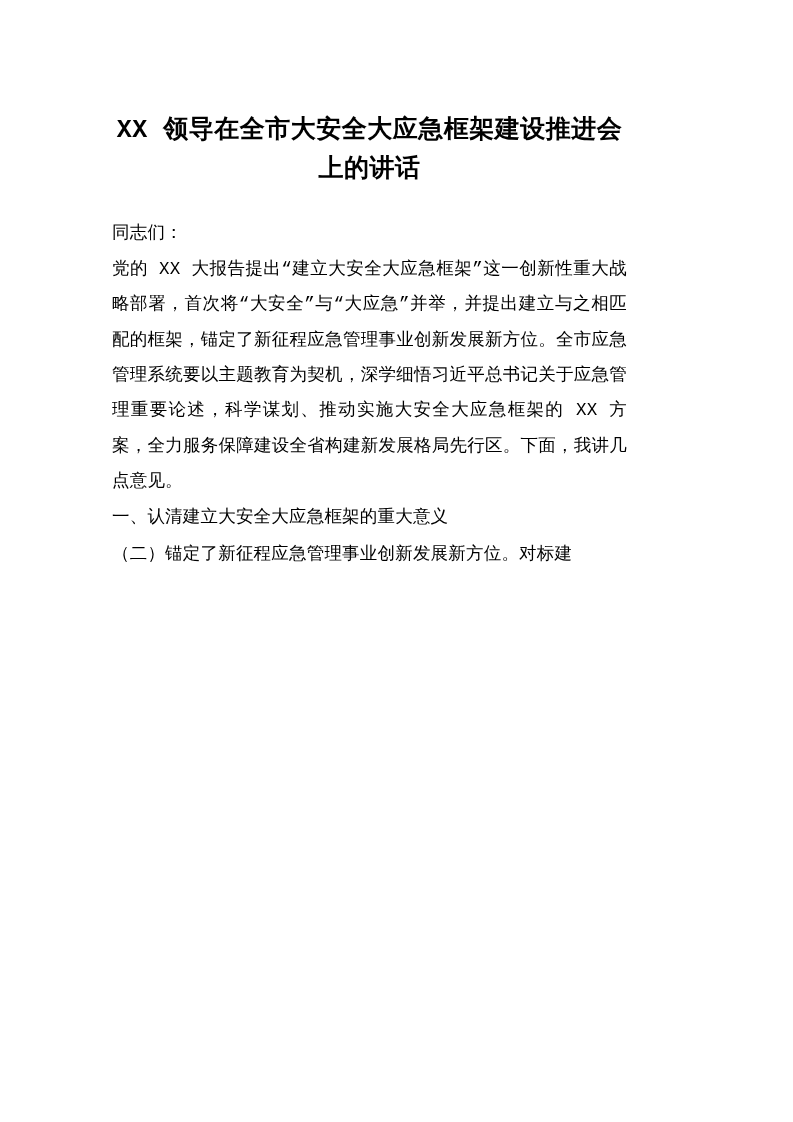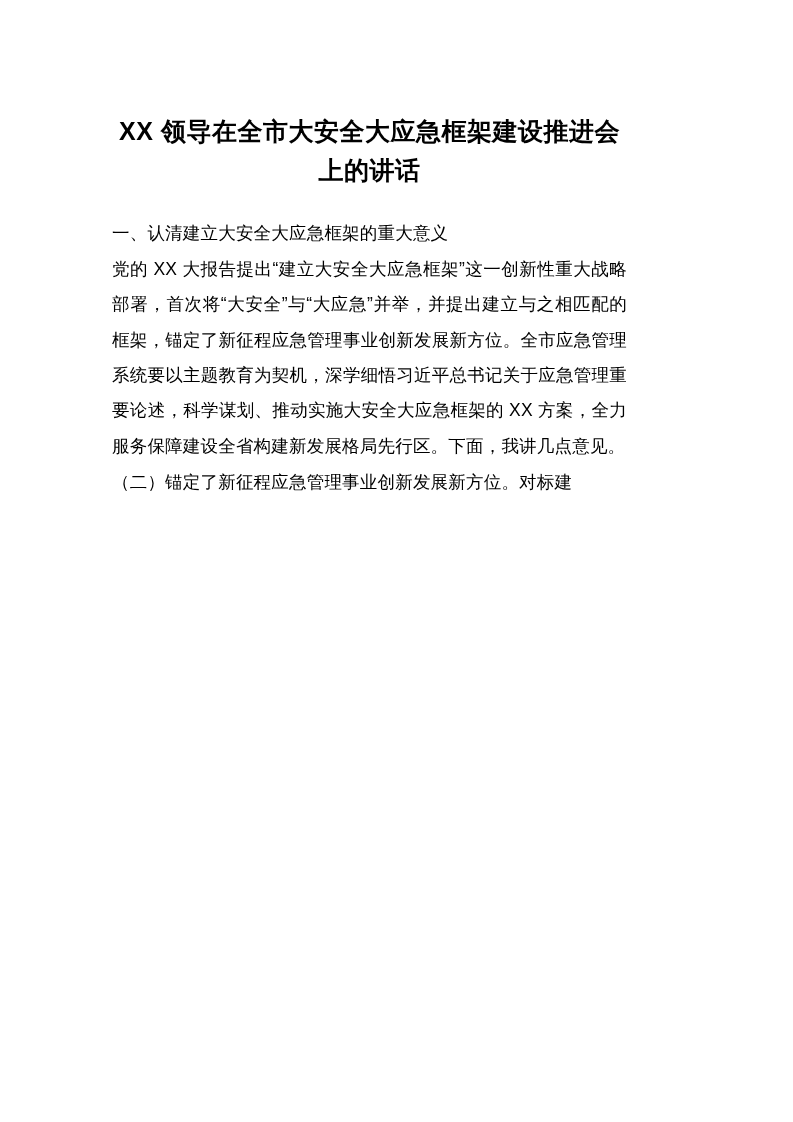--- a/index.html
+++ b/index.html
@@ -7,21 +7,21 @@
     padding: 0;
     background: #ffffff;
   }
   .page {
     width: 739px;
     height: 1122px;
     background: #ffffff;
     position: relative;
     box-sizing: border-box;
     padding: 112px 112px 60px 112px;
-    font-family: Liberation Sans, sans-serif;
+    font-family: Liberation Mono, monospace;
     color: #000000;
     overflow: hidden;
   }
   .doc-title {
     font-size: 25px;
     font-weight: bold;
     line-height: 1.55;
     text-align: center;
     letter-spacing: 0.5px;
     margin: 0 0 26px 0;
@@ -45,21 +45,22 @@
     font-weight: normal;
   }
 </style>
 </head>
 <body>
 
 <div class="page">
 
   <h1 class="doc-title">XX 领导在全市大安全大应急框架建设推进会上的讲话</h1>
 
+  <p class="para indent-0">同志们：</p>
+
+  <p class="para indent-1">党的 XX 大报告提出“建立大安全大应急框架”这一创新性重大战略部署，首次将“大安全”与“大应急”并举，并提出建立与之相匹配的框架，锚定了新征程应急管理事业创新发展新方位。全市应急管理系统要以主题教育为契机，深学细悟习近平总书记关于应急管理重要论述，科学谋划、推动实施大安全大应急框架的 XX 方案，全力服务保障建设全省构建新发展格局先行区。下面，我讲几点意见。</p>
 
   <p class="para indent-0 heading">一、认清建立大安全大应急框架的重大意义</p>
-
-  <p class="para indent-1">党的 XX 大报告提出“建立大安全大应急框架”这一创新性重大战略部署，首次将“大安全”与“大应急”并举，并提出建立与之相匹配的框架，锚定了新征程应急管理事业创新发展新方位。全市应急管理系统要以主题教育为契机，深学细悟习近平总书记关于应急管理重要论述，科学谋划、推动实施大安全大应急框架的 XX 方案，全力服务保障建设全省构建新发展格局先行区。下面，我讲几点意见。</p>
 
 
   <p class="para indent-1">（二）锚定了新征程应急管理事业创新发展新方位。对标建</p>
 
 </div>
 
 </body></html>

